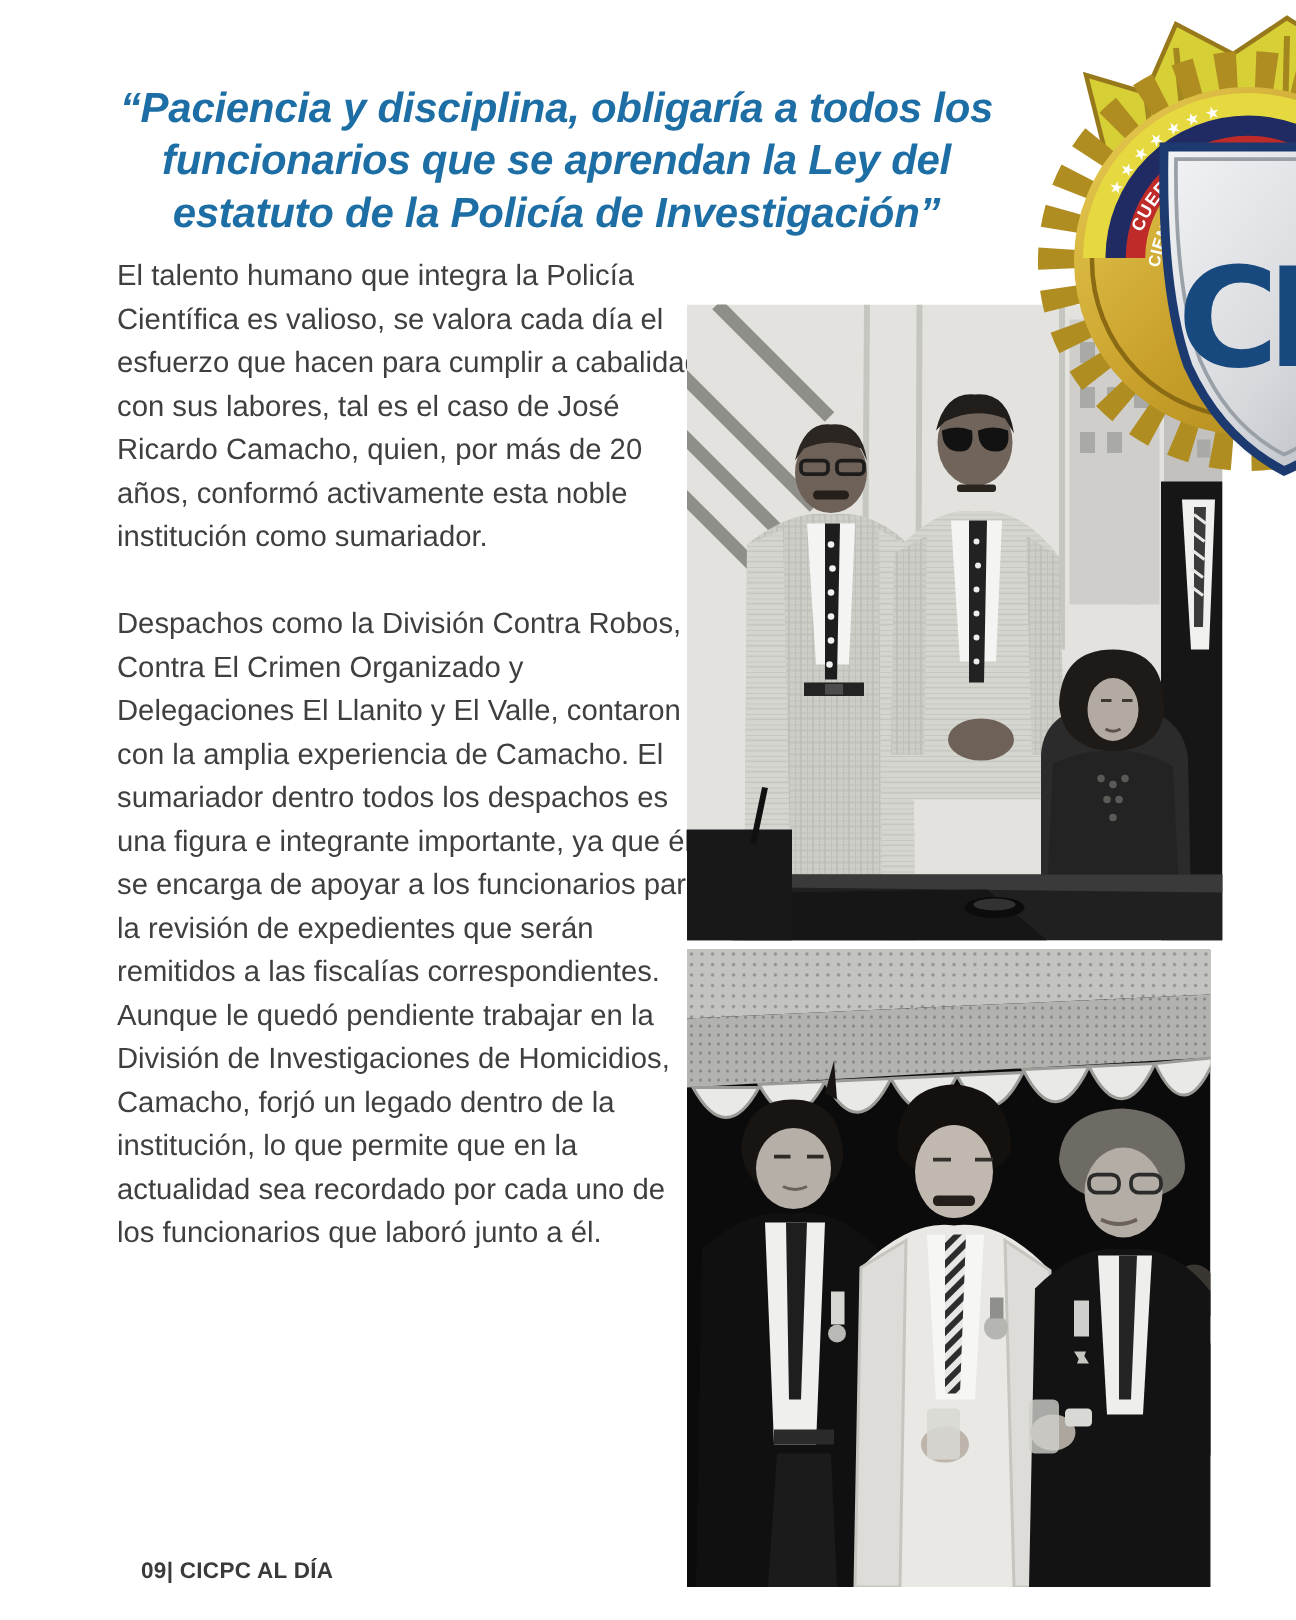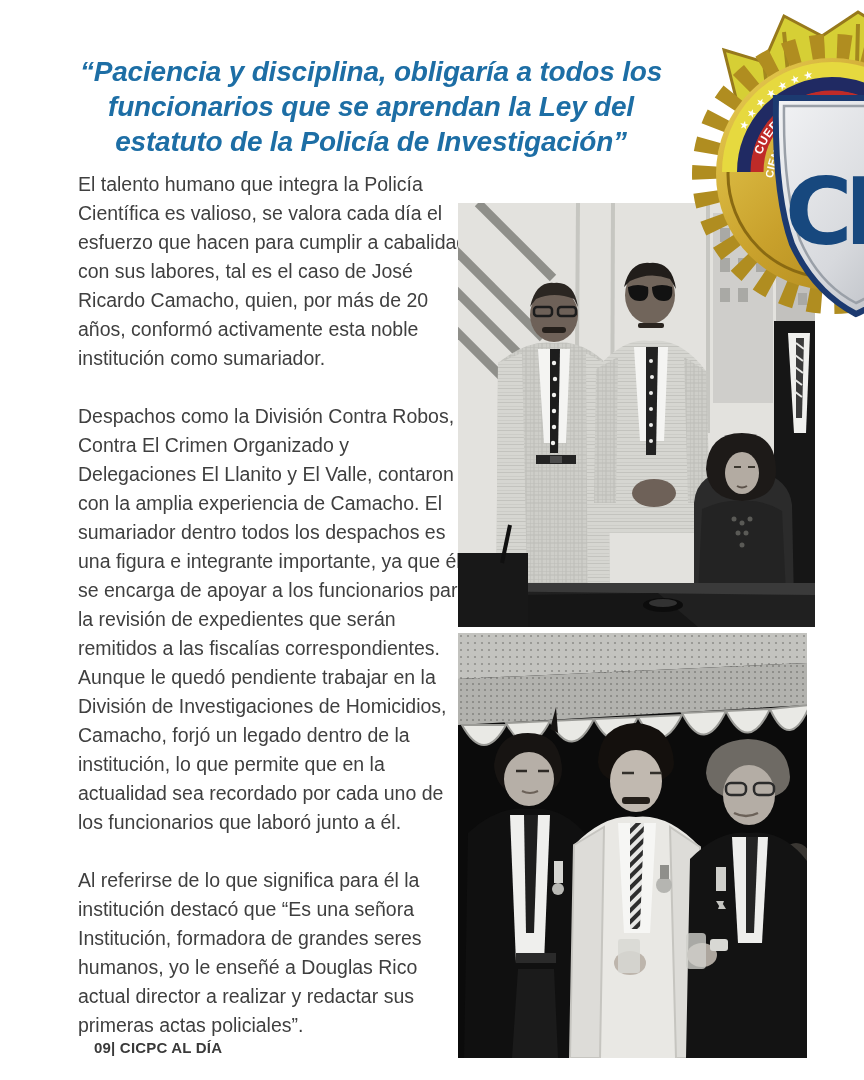--- a/index.html
+++ b/index.html
@@ -44,21 +44,20 @@
 </head>
 <body>
 
 <div class="page">
 
   <div class="headline">“Paciencia y disciplina, obligaría a todos los funcionarios que se aprendan la Ley del estatuto de la Policía de Investigación”</div>
 
   <div class="bodycol">
     <p>El talento humano que integra la Policía Científica es valioso, se valora cada día el esfuerzo que hacen para cumplir a cabalidad con sus labores, tal es el caso de José Ricardo Camacho, quien, por más de 20 años, conformó activamente esta noble institución como sumariador.</p>
     <p>Despachos como la División Contra Robos, Contra El Crimen Organizado y Delegaciones El Llanito y El Valle, contaron con la amplia experiencia de Camacho. El sumariador dentro todos los despachos es una figura e integrante importante, ya que él se encarga de apoyar a los funcionarios para la revisión de expedientes que serán remitidos a las fiscalías correspondientes. Aunque le quedó pendiente trabajar en la División de Investigaciones de Homicidios, Camacho, forjó un legado dentro de la institución, lo que permite que en la actualidad sea recordado por cada uno de los funcionarios que laboró junto a él.</p>
-    <p>Al referirse de lo que significa para él la institución destacó que “Es una señora Institución, formadora de grandes seres humanos, yo le enseñé a Douglas Rico actual director a realizar y redactar sus primeras actas policiales”.</p>
   </div>
 
   <div class="pagefooter">09| CICPC AL DÍA</div>
 
   <div class="photo photo1">
     <svg width="357" height="424" viewBox="0 0 357 424" xmlns="http://www.w3.org/2000/svg">
       <defs>
         <pattern id="check" width="8" height="8" patternUnits="userSpaceOnUse">
           <rect width="8" height="8" fill="#cecec9"></rect>
           <path d="M0 0H8M0 4H8M0 0V8M4 0V8" stroke="#bdbdb8" stroke-width="1"></path>

